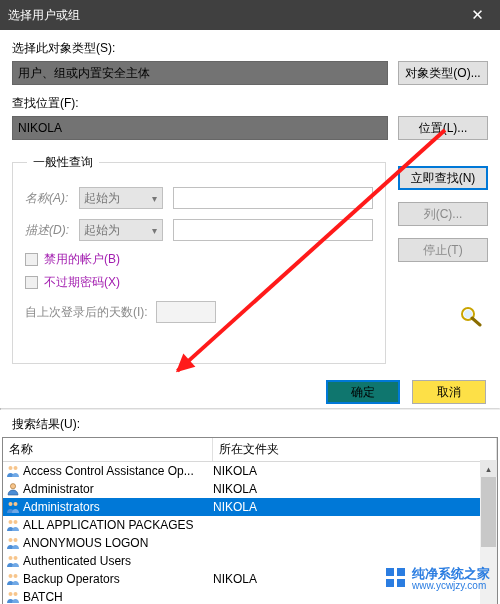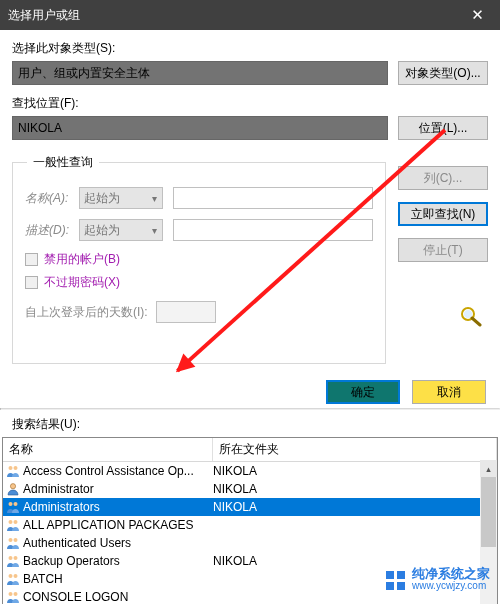--- a/index.html
+++ b/index.html
@@ -44,21 +44,21 @@
   .td.name { width: 208px; display: flex; align-items: center; }
   .td.folder { flex: 1; }
   .ico { width: 16px; height: 16px; margin-right: 2px; display: inline-flex; align-items: center; justify-content: center; }
   .user-ico svg, .group-ico svg { width: 14px; height: 14px; }
   .scrollbar { position: absolute; right: 0; top: 22px; bottom: 0; width: 17px; background: #f0f0f0; display: flex; flex-direction: column; align-items: center; }
   .sb-btn { width: 17px; height: 17px; background: #e8e8e8; display: flex; align-items: center; justify-content: center; font-size: 9px; color: #555; }
   .sb-thumb { width: 15px; flex: 0 0 70px; background: #c8c8c8; margin-top: 0; }
   .sb-track { flex: 1; }
   .arrow { position: absolute; top: 128px; left: 445px; width: 360px; height: 4px; background: #ff1a1a; transform-origin: left center; transform: rotate(138deg); }
   .arrow::after { content: ""; position: absolute; right: -2px; top: -7px; border-left: 18px solid #ff1a1a; border-top: 9px solid transparent; border-bottom: 9px solid transparent; }
-  .watermark { position: absolute; right: 10px; bottom: 12px; display: flex; align-items: flex-end; gap: 5px; }
+  .watermark { position: absolute; right: 10px; bottom: 12px; display: flex; align-items: flex-start; gap: 5px; }
   .wm-logo { width: 22px; height: 22px; }
   .wm-txt { text-align: left; }
   .wm-cn { font-size: 13px; font-weight: 600; color: #2b7de1; line-height: 1; }
   .wm-url { font-size: 10px; color: #2b7de1; line-height: 1.2; }
 </style>
 </head>
 <body>
 
 <div class="titlebar">
   <span class="title">选择用户或组</span>
@@ -120,25 +120,25 @@
       </div>
 
       <div class="days-row">
         <span>自上次登录后的天数(I):</span>
         <div class="spin"></div>
       </div>
       <div style="height:18px;"></div>
     </div>
 
     <div style="width:90px; display:flex; flex-direction:column; gap:12px; margin-top:16px;">
+      <div class="btn" style="border:2px solid #0078d7;">
+        <span>立即查找(N)</span>
+      </div>
       <div class="btn disabled">
         <span>列(C)...</span>
-      </div>
-      <div class="btn" style="border:2px solid #0078d7;">
-        <span>立即查找(N)</span>
       </div>
       <div class="btn disabled">
         <span>停止(T)</span>
       </div>
       <div style="height:18px;"></div>
       <div class="magnifier" style="align-self:flex-end;">
         <svg class="mag-svg" viewBox="0 0 26 22">
           <circle cx="10" cy="9" r="6" fill="none" stroke="#c9a400" stroke-width="2"></circle>
           <circle cx="10" cy="9" r="4" fill="#dff0ff"></circle>
           <line x1="14" y1="13" x2="22" y2="20" stroke="#8a6d00" stroke-width="3" stroke-linecap="round"></line>
@@ -212,20 +212,34 @@
         <div class="td name">
           <span class="ico group-ico">
             <svg viewBox="0 0 14 14">
               <circle cx="4.5" cy="4" r="2" fill="#f7c58c"></circle>
               <circle cx="9.5" cy="4" r="2" fill="#f7c58c"></circle>
               <path d="M1 13c0-2.5 1.6-4 3.5-4s3.5 1.5 3.5 4z" fill="#4b8dd6"></path>
               <path d="M6 13c0-2.5 1.6-4 3.5-4S13 10.5 13 13z" fill="#6fa8e6"></path>
             </svg>
           </span>
           <span>ALL APPLICATION PACKAGES</span>
+        </div>
+        <div class="td folder"></div>
+      </div>
+      <div class="tr">
+        <div class="td name">
+          <span class="ico group-ico">
+            <svg viewBox="0 0 14 14">
+              <circle cx="4.5" cy="4" r="2" fill="#f7c58c"></circle>
+              <circle cx="9.5" cy="4" r="2" fill="#f7c58c"></circle>
+              <path d="M1 13c0-2.5 1.6-4 3.5-4s3.5 1.5 3.5 4z" fill="#4b8dd6"></path>
+              <path d="M6 13c0-2.5 1.6-4 3.5-4S13 10.5 13 13z" fill="#6fa8e6"></path>
+            </svg>
+          </span>
+          <span>ANONYMOUS LOGON</span>
         </div>
         <div class="td folder"></div>
       </div>
       <div class="tr">
         <div class="td name">
           <span class="ico group-ico">
             <svg viewBox="0 0 14 14">
               <circle cx="4.5" cy="4" r="2" fill="#f7c58c"></circle>
               <circle cx="9.5" cy="4" r="2" fill="#f7c58c"></circle>
               <path d="M1 13c0-2.5 1.6-4 3.5-4s3.5 1.5 3.5 4z" fill="#4b8dd6"></path>

